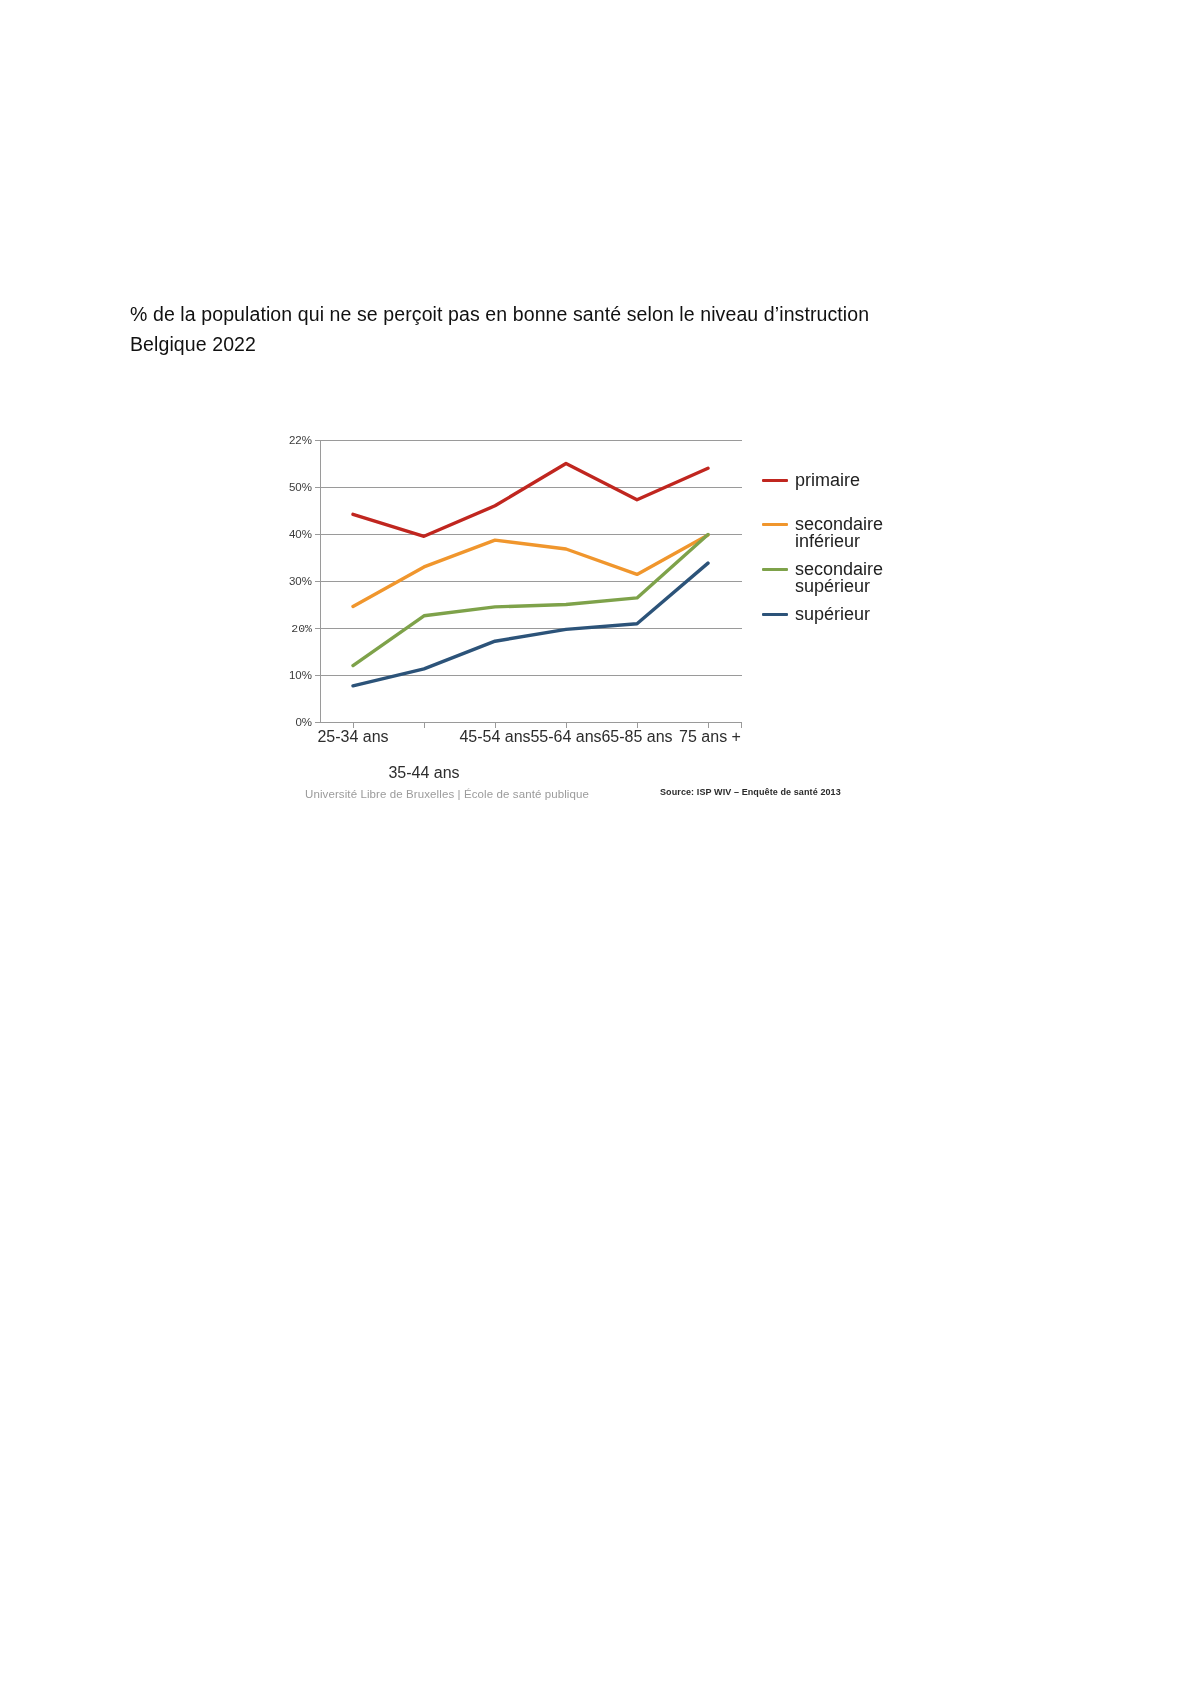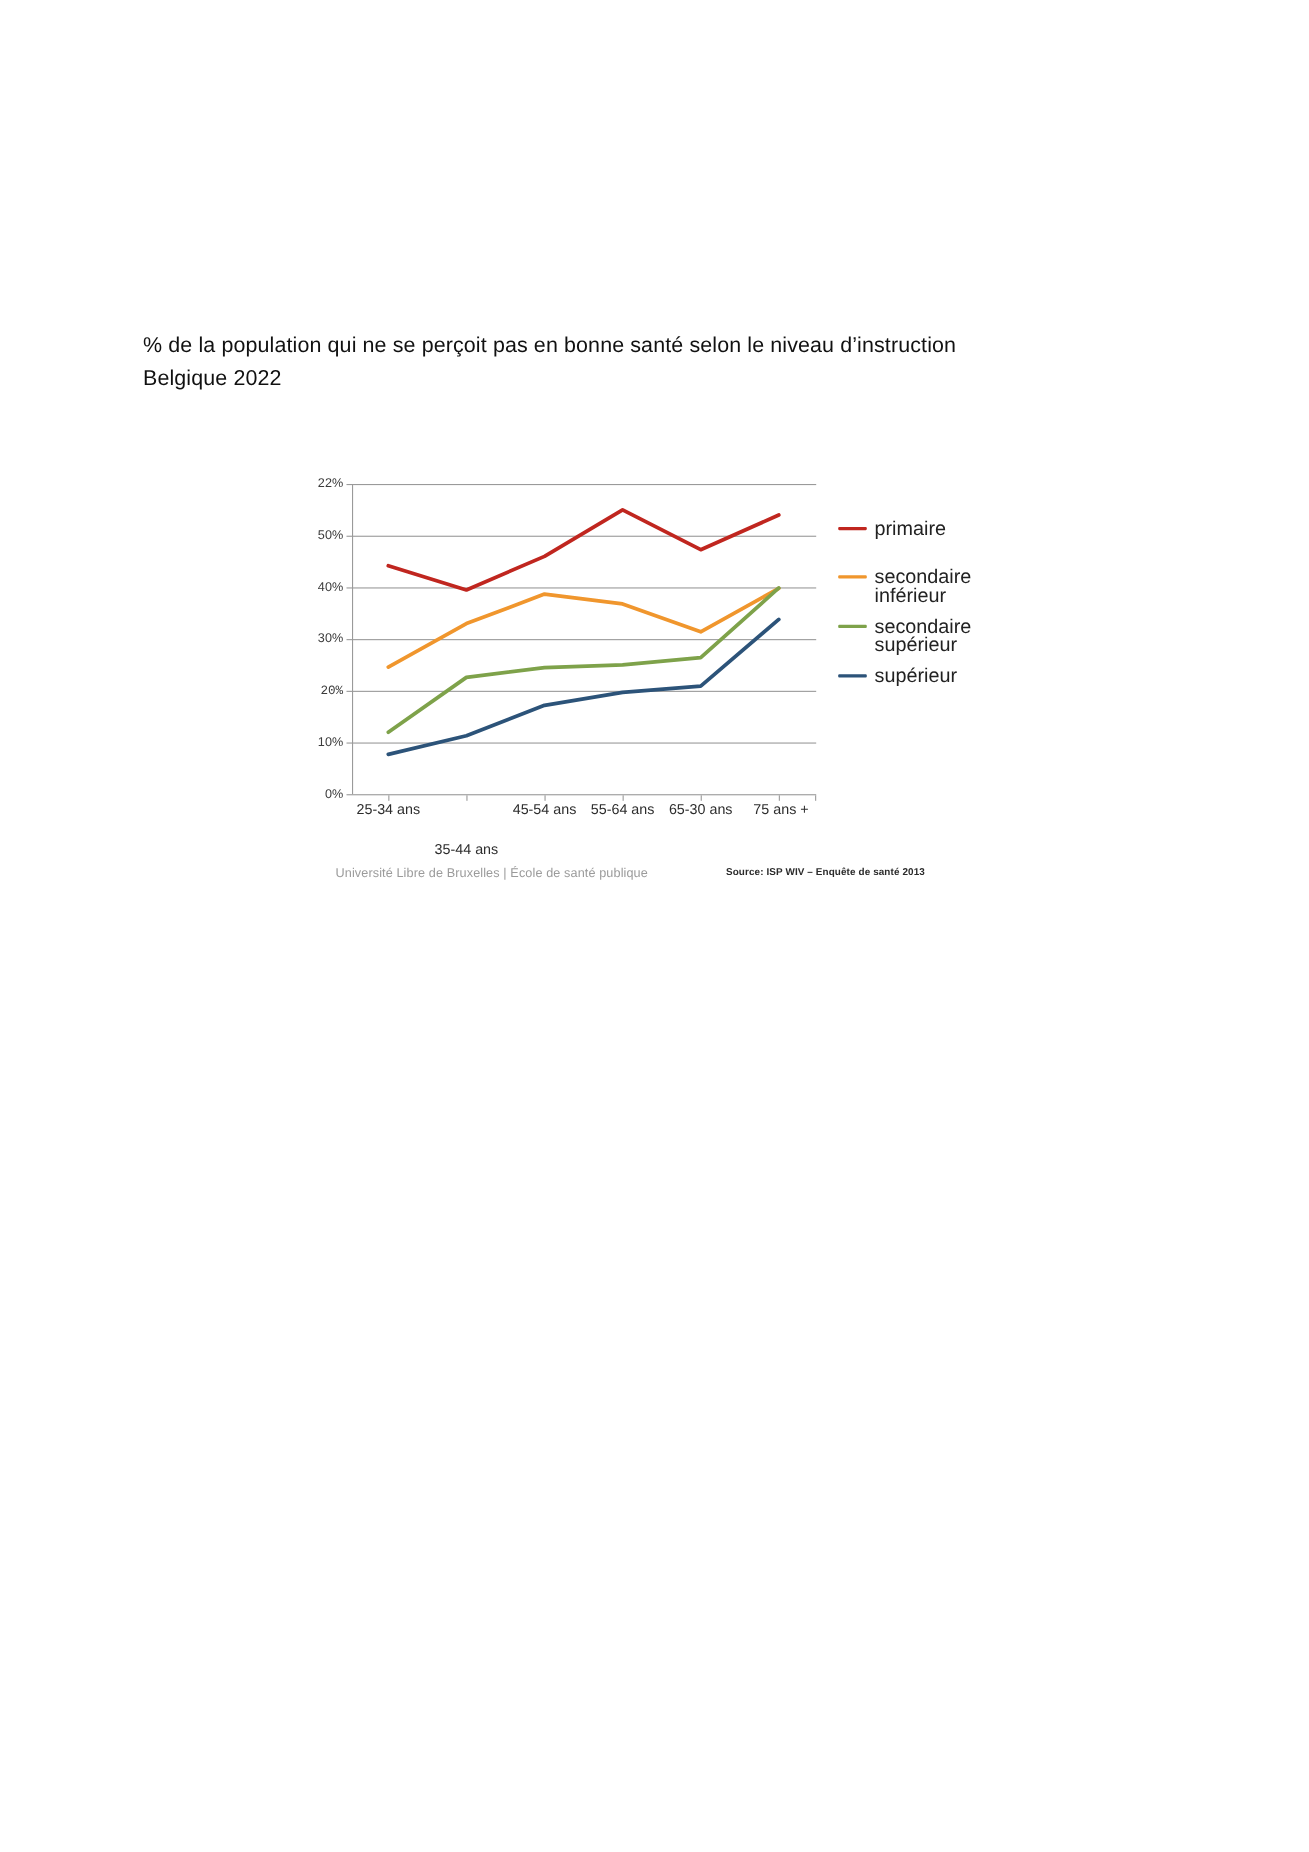--- a/index.html
+++ b/index.html
@@ -96,21 +96,21 @@
   .xlabels {
     position: absolute;
     left: 58px;
     top: 300px;
     width: 422px;
     height: 22px;
   }
   .xlabel {
     position: absolute;
     transform: translateX(-50%);
-    font-size: 13px;
+    font-size: 16px;
     color: #2d2d2d;
     white-space: nowrap;
   }
 
   svg.lines {
     position: absolute;
     left: 0;
     top: 0;
     width: 100%;
     height: 100%;
@@ -224,21 +224,21 @@
 
         <polyline fill="none" stroke="#2C5379" stroke-width="3.4" stroke-linejoin="round" stroke-linecap="round" points="33.0,245.8 104.0,228.9 175.0,201.2 246.0,189.4 317.0,183.8 388.0,123.1" transform="translate(0,0)"></polyline>
       </svg>
     </div>
 
     <div class="xlabels">
       <span class="xlabel" style="left:33px;">25-34 ans</span>
       <span class="xlabel" style="left:104px;margin-top:36px;">35-44 ans</span>
       <span class="xlabel" style="left:175px;">45-54 ans</span>
       <span class="xlabel" style="left:246px;">55-64 ans</span>
-      <span class="xlabel" style="left:317px;">65-30 ans</span>
+      <span class="xlabel" style="left:317px;">65-85 ans</span>
       <span class="xlabel" style="left:390px;">75 ans +</span>
     </div>
 
     <div class="legend">
       <div class="legend-item" style="top:22px;">
         <span class="legend-swatch" style="background:#C0261F;"></span>
         <span class="legend-label">primaire</span>
       </div>
       <div class="legend-item" style="top:66px;">
         <span class="legend-swatch" style="background:#F0962D;"></span>

